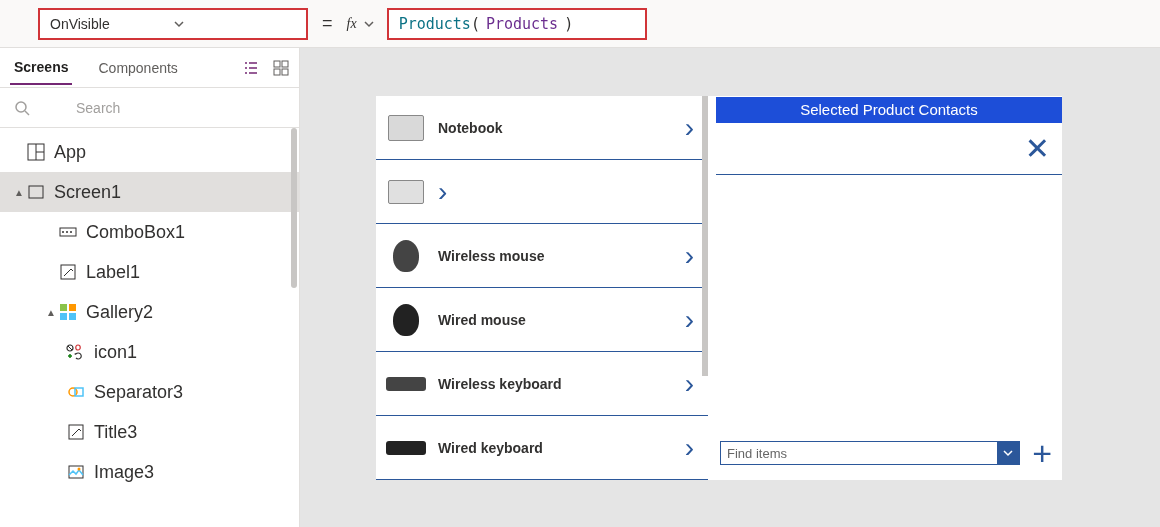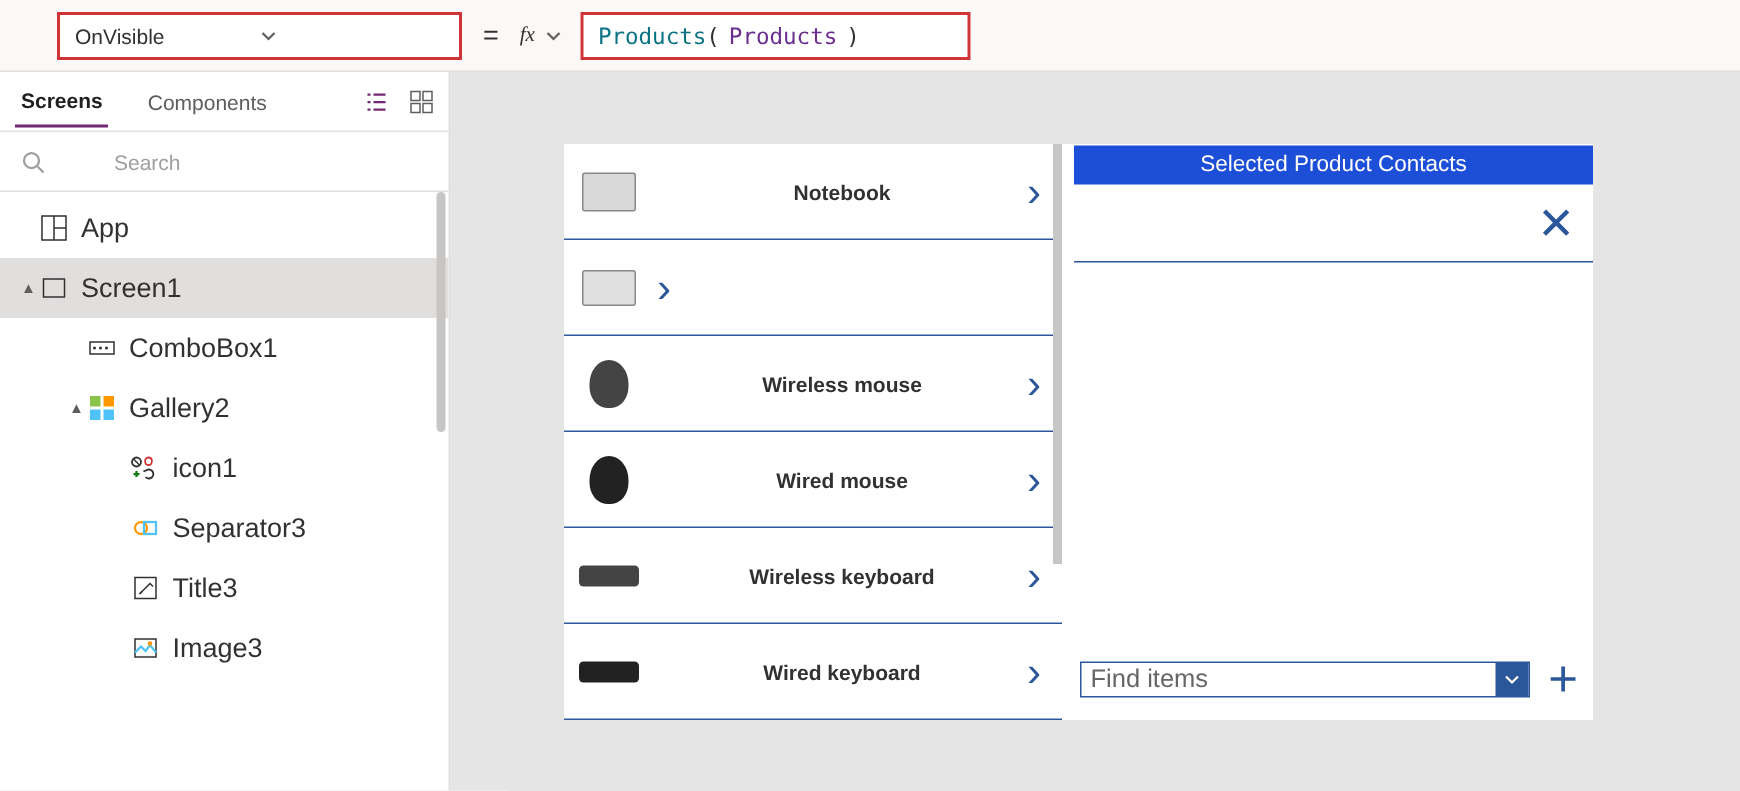--- a/index.html
+++ b/index.html
@@ -113,21 +113,21 @@
       cursor: pointer;
     }
     .tree-item.selected { background: #e1dfdd; }
     .tree-item .caret { width: 14px; text-align: center; color: #605e5c; font-size: 10px; }
     .tree-item .ticon { width: 20px; margin-right: 8px; display: inline-flex; justify-content: center; }
     .tree-label { font-size: 18px; }
     .depth0 { padding-left: 12px; }
     .depth1 { padding-left: 12px; }
     .depth2 { padding-left: 44px; }
     .depth3 { padding-left: 44px; }
-    .depth4 { padding-left: 52px; margin-left: 21px; }
+    .depth4 { padding-left: 52px; }
     
     svg { display: block; }
     
     
     .canvas-area {
       flex: 1;
       background: #e5e5e5;
       position: relative;
     }
     .canvas {
@@ -155,21 +155,20 @@
       width: 6px;
       height: 280px;
       background: #c8c6c4;
     }
     .gallery-item {
       display: flex;
       align-items: center;
       height: 79px;
       border-bottom: 1px solid #2b579a;
       padding: 0 10px;
-      text-align: center;
     }
     .gallery-item:first-child { border-top: none; }
     .product-img {
       width: 40px;
       height: 40px;
       margin-right: 12px;
       display: flex;
       align-items: center;
       justify-content: center;
     }
@@ -220,21 +219,21 @@
       align-items: center;
       padding: 0 10px 10px 4px;
       gap: 12px;
     }
     .combo {
       flex: 1;
       height: 24px;
       border: 1px solid #2b579a;
       display: flex;
       align-items: center;
-      font-size: 17px;
+      font-size: 13px;
       color: #666;
     }
     .combo span:first-child { flex: 1; padding-left: 6px; }
     .combo .cbox-btn {
       width: 22px;
       height: 100%;
       background: #2b579a;
       color: #fff;
       display: flex;
       align-items: center;
@@ -341,20 +340,31 @@
           <svg width="18" height="14" viewBox="0 0 18 14">
               <rect x="1" y="3" width="16" height="8" stroke="#323130" fill="none"></rect>
               <circle cx="4" cy="7" r="1" fill="#323130"></circle>
               <circle cx="8" cy="7" r="1" fill="#323130"></circle>
               <circle cx="12" cy="7" r="1" fill="#323130"></circle>
             </svg>
         </span>
         <span class="tree-label">ComboBox1</span>
       </div>
 
+      <div class="tree-item depth2">
+        <span class="caret"></span>
+        <span class="ticon">
+          <svg width="18" height="18" viewBox="0 0 18 18">
+              <rect x="2" y="2" width="14" height="14" stroke="#323130" fill="none"></rect>
+              <path d="M5 13 L12 6 L14 8" stroke="#323130" fill="none"></path>
+              <path d="M5 13 L7 11" stroke="#323130" fill="none"></path>
+            </svg>
+        </span>
+        <span class="tree-label">Label1</span>
+      </div>
 
       <div class="tree-item depth3">
         <span class="caret">▲</span>
         <span class="ticon">
           <svg width="18" height="18" viewBox="0 0 18 18">
               <rect x="1" y="1" width="7" height="7" fill="#8bc34a"></rect>
               <rect x="10" y="1" width="7" height="7" fill="#ff9800"></rect>
               <rect x="1" y="10" width="7" height="7" fill="#4fc3f7"></rect>
               <rect x="10" y="10" width="7" height="7" fill="#4fc3f7"></rect>
             </svg>

